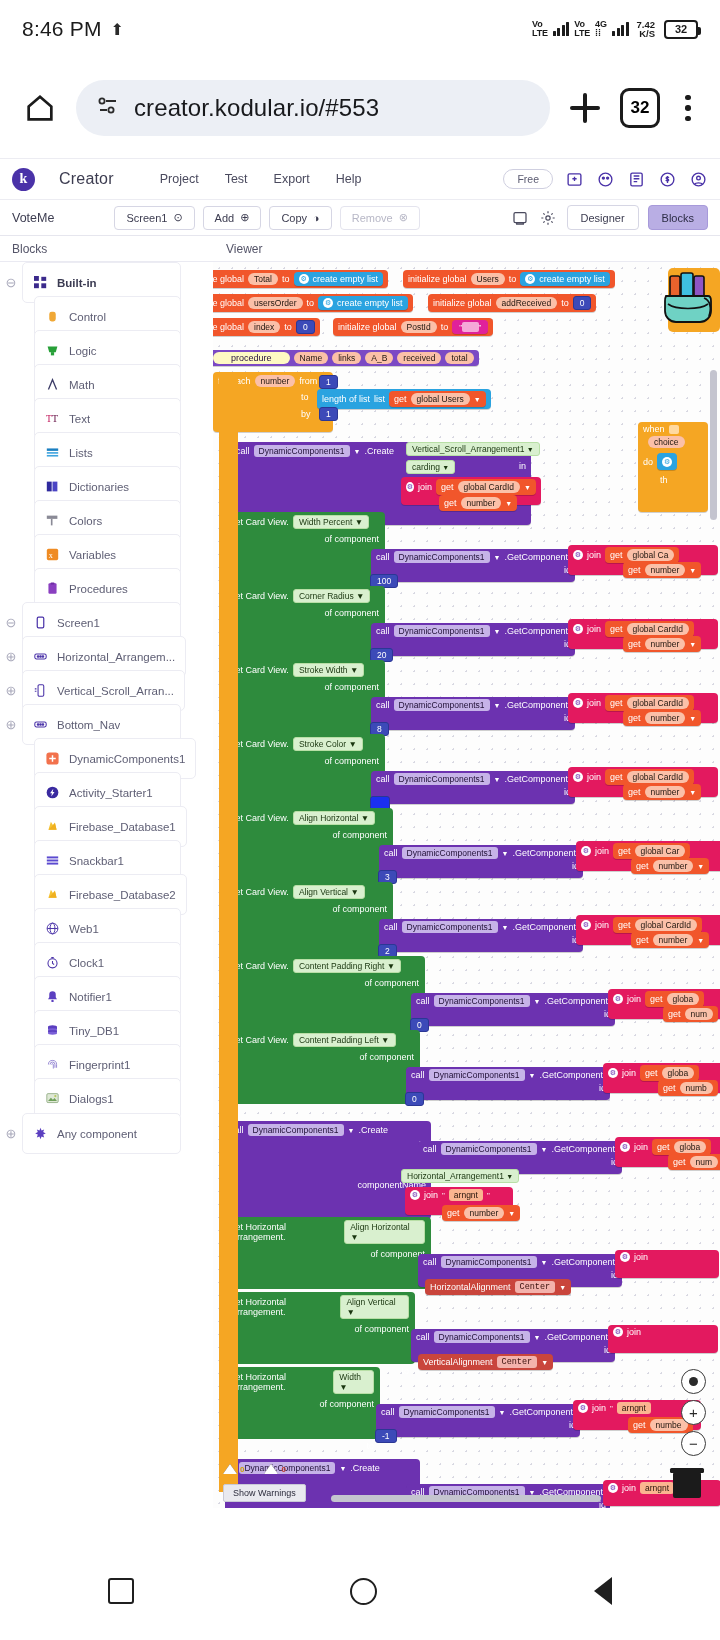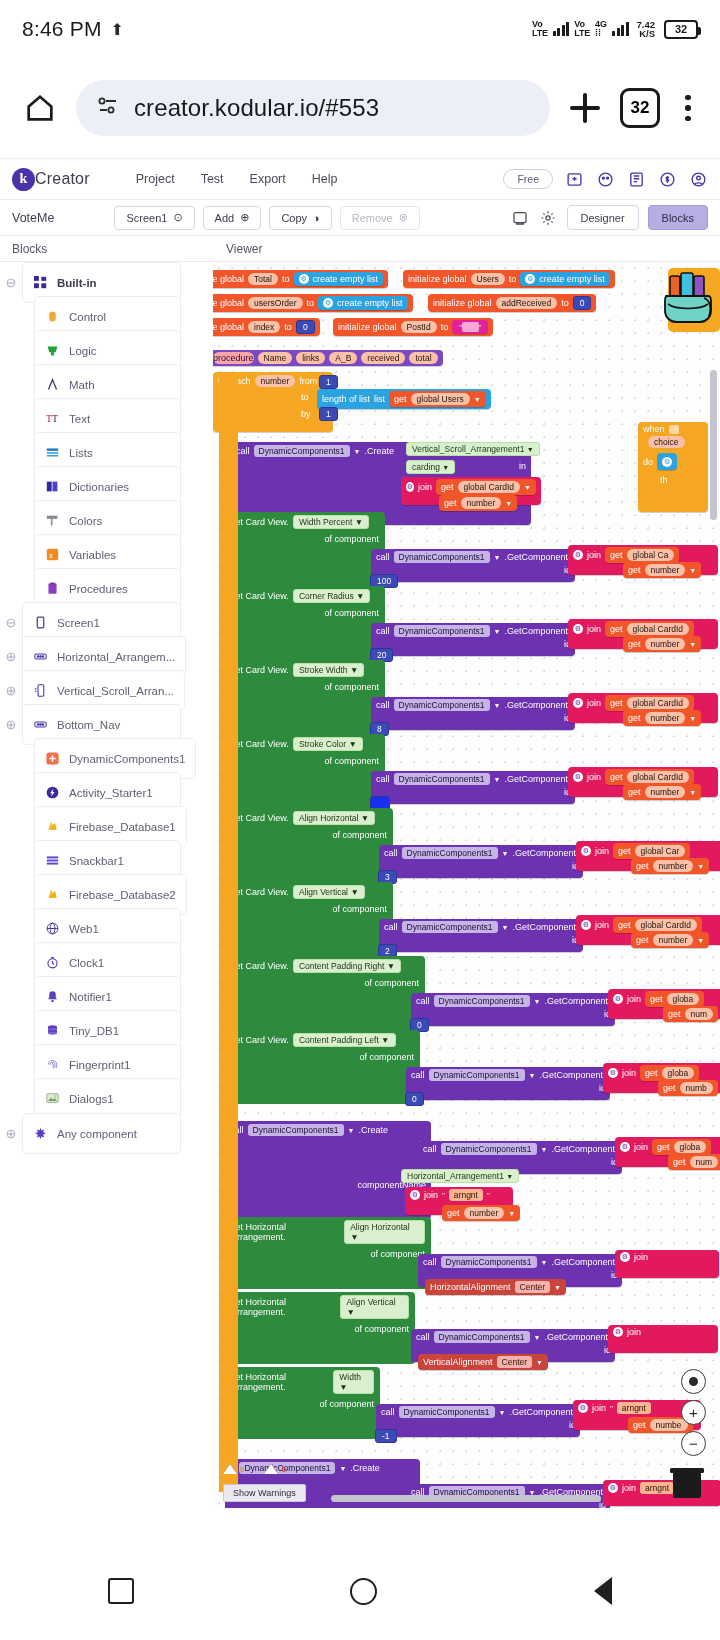--- a/index.html
+++ b/index.html
@@ -56,21 +56,21 @@
   .kebab{ width:28px; display:flex; flex-direction:column; align-items:center; gap:5px;}
   .kebab i{ width:5.5px;height:5.5px;background:#1b1b1b;border-radius:50%;display:block;}
 
   
   .ko-top{
     height:42px; width:720px; background:#fff; display:flex; align-items:center;
     border-top:1px solid #ececf2; border-bottom:1px solid #ececf2; padding:0 12px;
   }
   .ko-logo{ width:23px;height:23px;border-radius:50%;background:#4a32a8;display:flex;align-items:center;justify-content:center;
             color:#fff;font-size:14px;font-weight:bold;font-family:"Liberation Serif",serif;}
-  .ko-brand{ font-size:16px;color:#3c3c50;margin-left:0;letter-spacing:.2px;}
+  .ko-brand{ font-size:16px;color:#3c3c50;margin-left:24px;letter-spacing:.2px;}
   .ko-menu{ display:flex; gap:26px; margin-left:46px;}
   .ko-menu span{ font-size:12.5px;color:#4a4a5e;}
   .ko-right{ margin-left:auto; display:flex; align-items:center; gap:12px;}
   .free-pill{ border:1px solid #cfcfe0;border-radius:13px;padding:3px 13px;font-size:10.5px;color:#5a5a70;}
   .ko-icn{ width:19px;height:19px;display:flex;align-items:center;justify-content:center;color:#4a32a8;}
 
   
   .ko-proj{
     height:36px;width:720px;background:#fff;display:flex;align-items:center;padding:0 12px;
     border-bottom:1px solid #e6e6ee;
@@ -124,21 +124,21 @@
   .orange2{ background:#f5a623; }
   .blue{ background:#2aa3e0; }
   .purple{ background:#6c32b0;margin-top:17px; }
   .pink{ background:#e3195f; }
   .red{ background:#c9453c; }
   .violet{ background:#7b49c4; }
   .magenta{ background:#e0219a; }
   .field{ background:#fbc0a8; color:#20160f; border-radius:7px; padding:1px 6px; font-size:8.5px; display:inline-block;}
   .fieldg{ background:#d9f0cf; color:#19350f; border-radius:3px; padding:1px 5px; font-size:8.5px; display:inline-block; border:1px solid #b8dfa6;}
   .fieldp{ background:#c6b3e8; color:#201036; border-radius:3px; padding:1px 5px; font-size:8.5px; display:inline-block;}
-  .fieldr{ background:#f3b2ac; color:#3a100c; border-radius:3px; padding:1px 5px; font-size:8.5px; display:inline-block;}
+  .fieldr{ background:#f3b2ac; color:#3a100c; border-radius:3px; padding:1px 5px; font-size:8.5px; display:inline-block;font-family:Liberation Mono, monospace;}
   .fieldo{ background:#fbb590; color:#27140a; border-radius:3px; padding:1px 5px; font-size:8.5px; display:inline-block;}
   .num{ background:#3c4ab8; color:#fff; border-radius:3px; padding:1px 6px; font-size:8.5px; display:inline-block; border:1px solid #2b3795;}
   .caret{ font-size:7px; }
   .gear{ display:inline-block;width:10px;height:10px;border-radius:50%;background:#fff;color:#2aa3e0;font-size:7px;
          text-align:center;line-height:10px;}
   .gearp{ display:inline-block;width:10px;height:10px;border-radius:50%;background:#fff;color:#6c32b0;font-size:7px;
          text-align:center;line-height:10px;}
 
   .rowline{ display:flex; align-items:center; gap:4px; padding:2px 5px;}
   .lbl{ font-size:9px; color:#fff;}
@@ -750,21 +750,21 @@
         <span class="field">PostId</span>
         <span class="lbl">to</span>
         <span class="blk magenta" style="position:static;display:inline-block;padding:2px 7px">
           <span style="font-size:8px">"</span><span style="background:#f5a8d8;border-radius:2px;padding:0 7px;">&nbsp;</span><span style="font-size:8px">"</span>
         </span>
       </span>
     </div>
 
     <div class="blk violet" style="left:-5px;top:88px;">
       <span class="rowline">
-        <span class="lbl" style="background:#fca5a5;color:#25103e;border-radius:7px;padding:1px 0;">procedure</span>
+        <span class="lbl" style="background:#fef9c3;color:#25103e;border-radius:7px;padding:1px 18px;">procedure</span>
         <span class="field">Name</span>
         <span class="field">links</span>
         <span class="field">A_B</span>
         <span class="field">received</span>
         <span class="field">total</span>
       </span>
     </div>
 
     <div class="blk orange2" style="left:0px;top:110px;width:120px;height:60px;">
       <span class="rowline" style="padding-top:3px">

